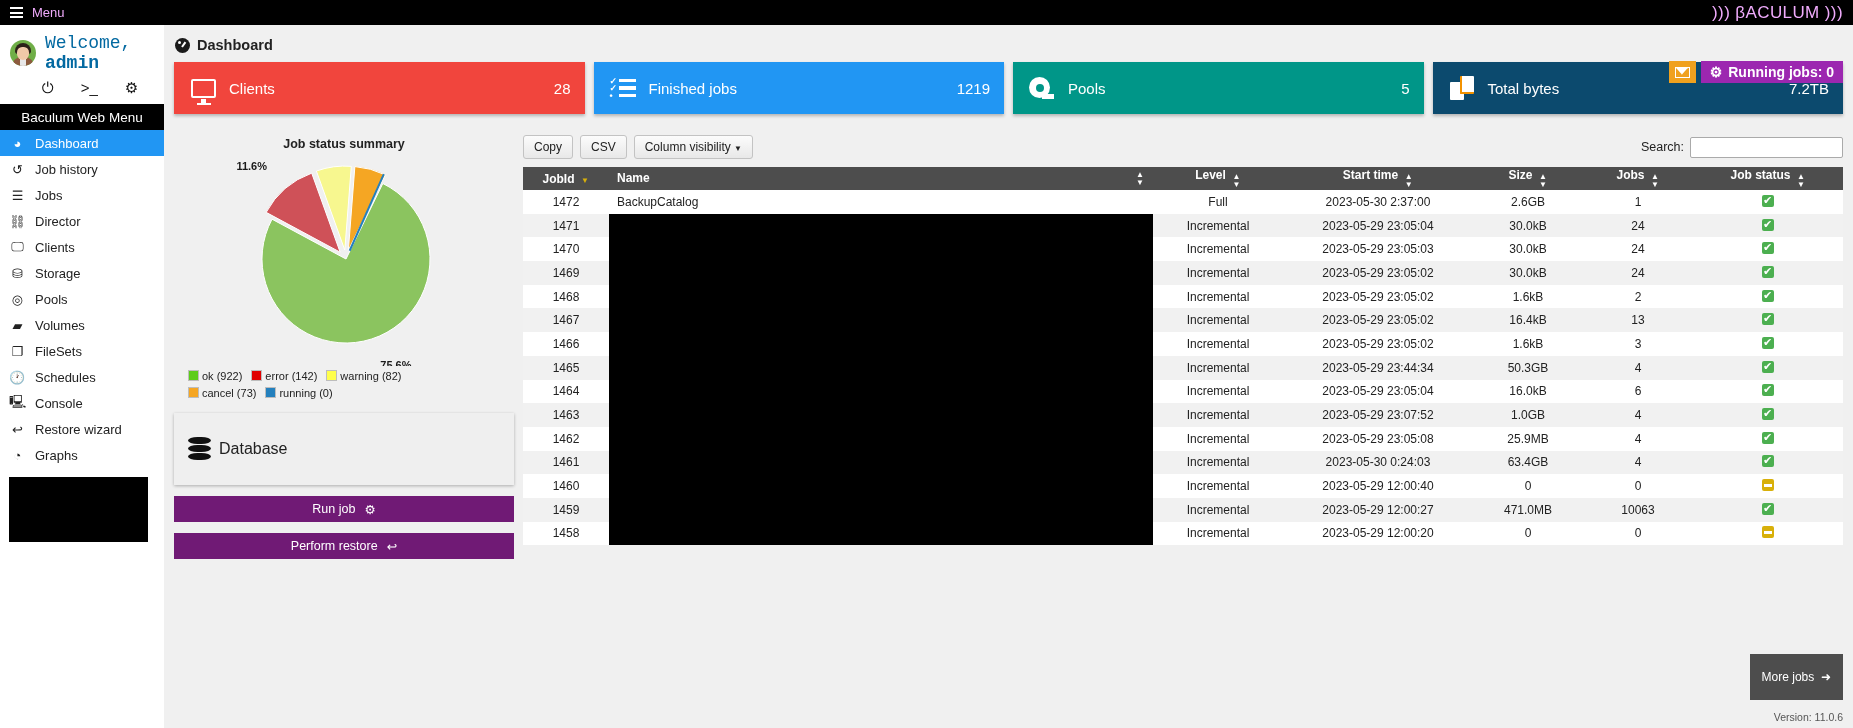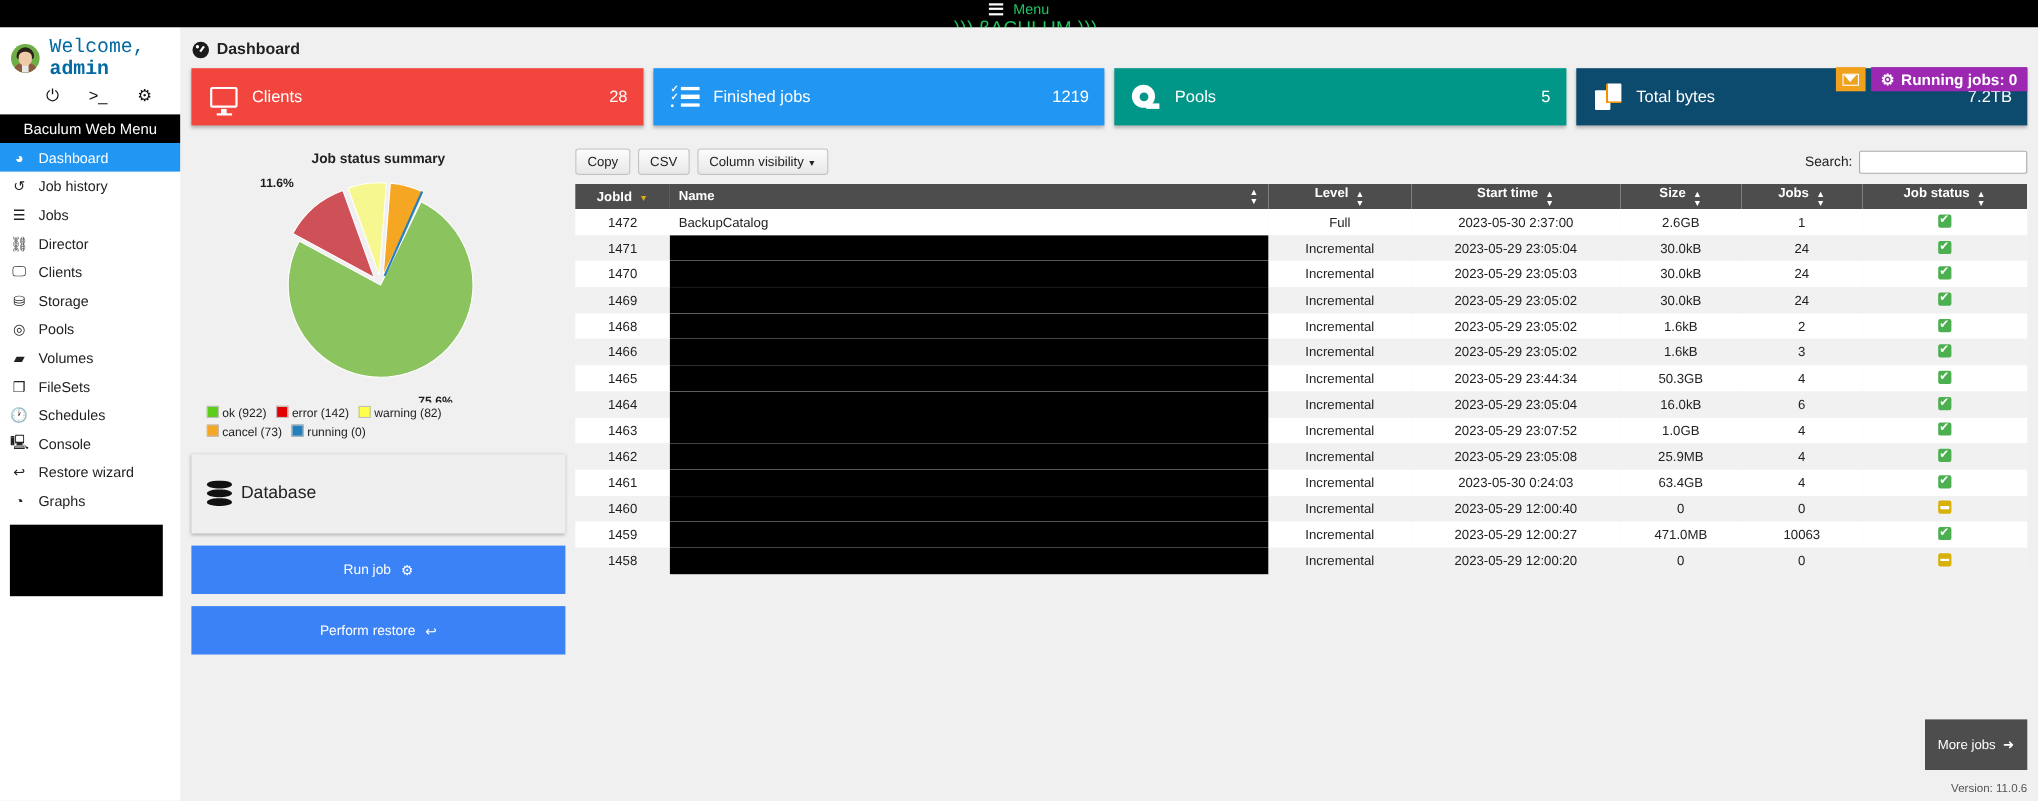--- a/index.html
+++ b/index.html
@@ -6,23 +6,23 @@
   html, body {
     margin: 0; padding: 0;
     width: 1853px; height: 728px;
     overflow: hidden;
     font-family: "Liberation Sans", sans-serif;
     background: #f0f0f0;
     color: #222;
   }
   
   #topbar {
-    height: 25px; background: #000; color: #22c55e;
+    height: 25px; background: #000; color: #f0abfc;
     display: flex; align-items: center; justify-content: space-between;
-    padding: 0 10px; font-size: 13px; flex-direction: column;
+    padding: 0 10px; font-size: 13px;
   }
   #topbar .left { display: flex; align-items: center; gap: 9px; }
   .hamburger { display: inline-block; width: 13px; }
   .hamburger i { display: block; height: 2px; background: #fff; margin: 2.5px 0; }
   #brand { font-size: 17px; letter-spacing: .4px; font-weight: normal; margin-left: 12px; }
 
   
   #shell { display: flex; height: 703px; }
   #sidebar { width: 164px; background: #fff; flex: 0 0 164px; position: relative; }
   #content { flex: 1 1 auto; background: #f0f0f0; position: relative; overflow: hidden; }
@@ -127,21 +127,21 @@
   .db-ico { width: 23px; height: 25px; position: relative; flex: 0 0 23px; }
   .db-ico i { position: absolute; left: 0; width: 23px; height: 7px; background: #111; border-radius: 50%/60%; }
   .db-ico i:nth-child(1){top:0;}
   .db-ico i:nth-child(2){top:8px;}
   .db-ico i:nth-child(3){top:16px;}
   .db-name { font-size: 16px; margin-right: 32px; }
   .db-info { font-size: 12.5px; line-height: 19px; }
   .db-info .gap { display: block; height: 8px; }
 
   .big-btn {
-    margin-top: 11px; background: #3b82f6; color: #fff; height: 44px;
+    margin-top: 11px; background: #701a75; color: #fff; height: 26px;
     display: flex; align-items: center; justify-content: center; gap: 9px;
     font-size: 12.5px; cursor: pointer;
   }
 
   
   #table-tools { display: flex; align-items: center; padding: 2px 0 8px 0; }
   .tbtn {
     background: linear-gradient(#fcfcfc,#e8e8e8); border: 1px solid #c3c3c3; border-radius: 3px;
     font-size: 12px; padding: 4px 10px; margin-right: 7px; cursor: pointer; color: #222;
   }
@@ -482,20 +482,31 @@
                 <td class="c-name">
                   <span class="redact"></span>
                 </td>
                 <td class="c-level">Incremental</td>
                 <td class="c-start">2023-05-29 23:05:02</td>
                 <td class="c-size">1.6kB</td>
                 <td class="c-files">2</td>
                 <td class="c-status"><span class="stat-ico stat-ok"></span></td>
               </tr>
               <tr>
+                <td class="c-jobid">1467</td>
+                <td class="c-name">
+                  <span class="redact"></span>
+                </td>
+                <td class="c-level">Incremental</td>
+                <td class="c-start">2023-05-29 23:05:02</td>
+                <td class="c-size">16.4kB</td>
+                <td class="c-files">13</td>
+                <td class="c-status"><span class="stat-ico stat-ok"></span></td>
+              </tr>
+              <tr>
                 <td class="c-jobid">1466</td>
                 <td class="c-name">
                   <span class="redact"></span>
                 </td>
                 <td class="c-level">Incremental</td>
                 <td class="c-start">2023-05-29 23:05:02</td>
                 <td class="c-size">1.6kB</td>
                 <td class="c-files">3</td>
                 <td class="c-status"><span class="stat-ico stat-ok"></span></td>
               </tr>

